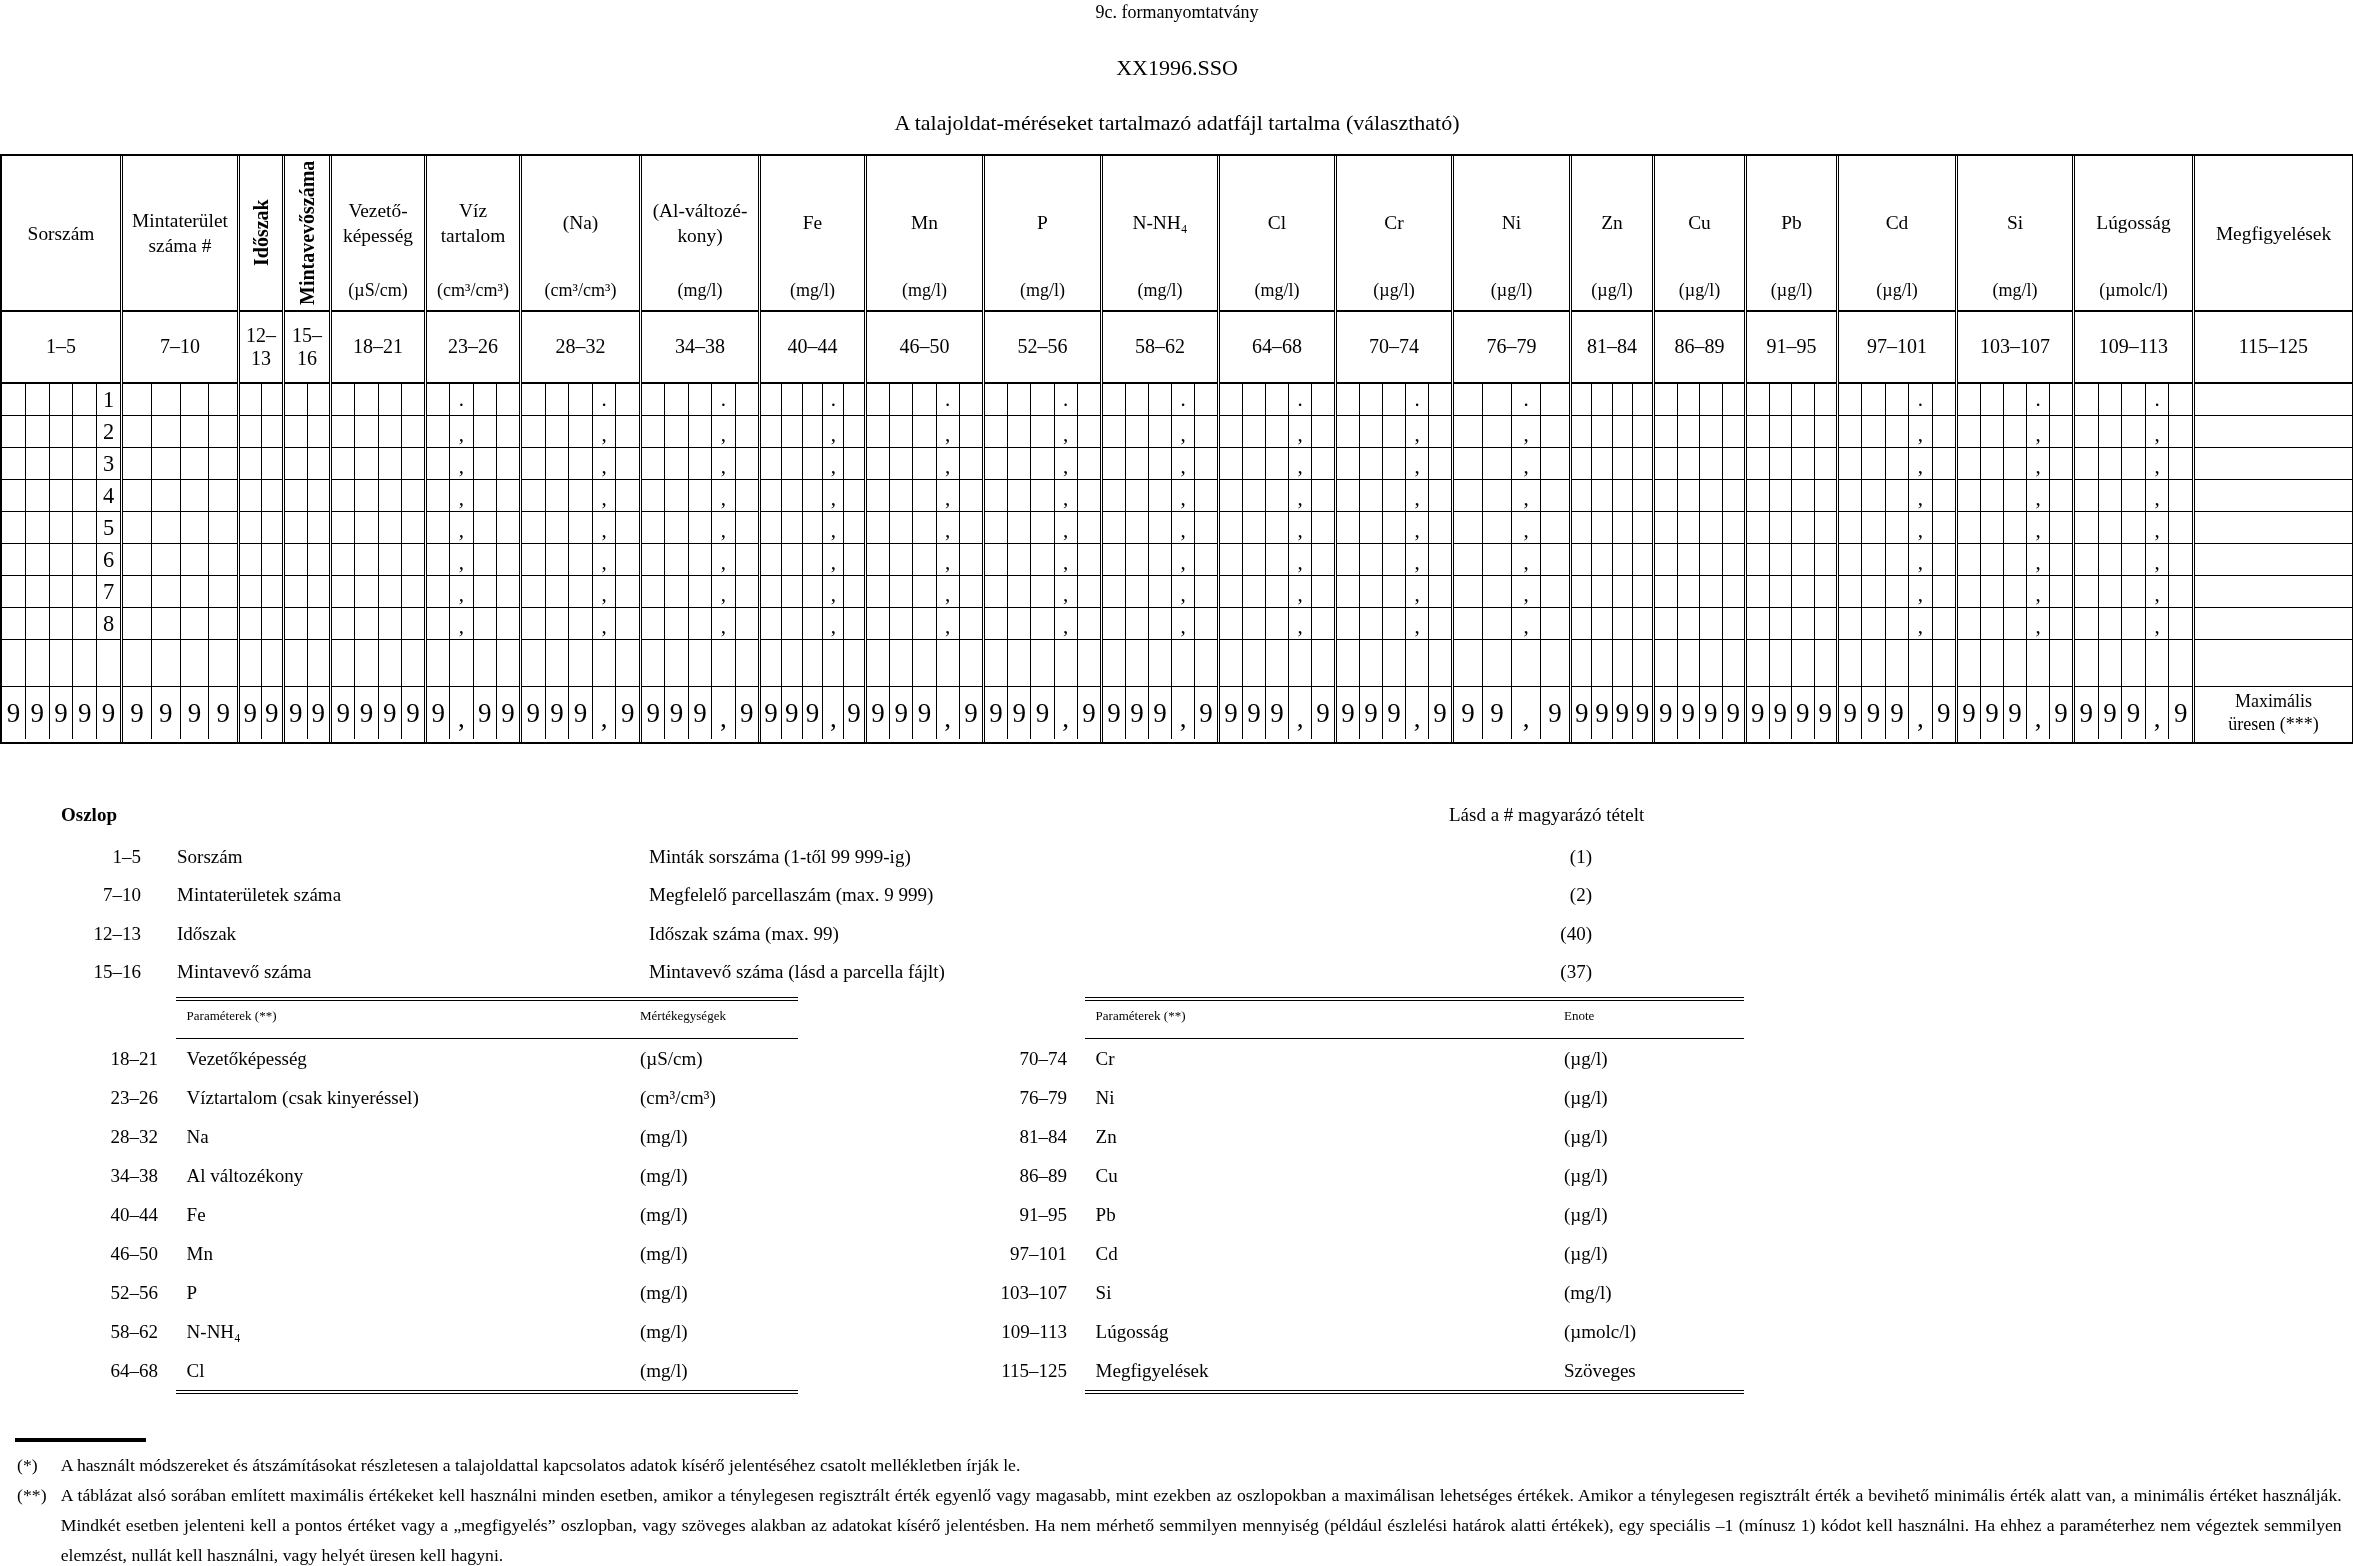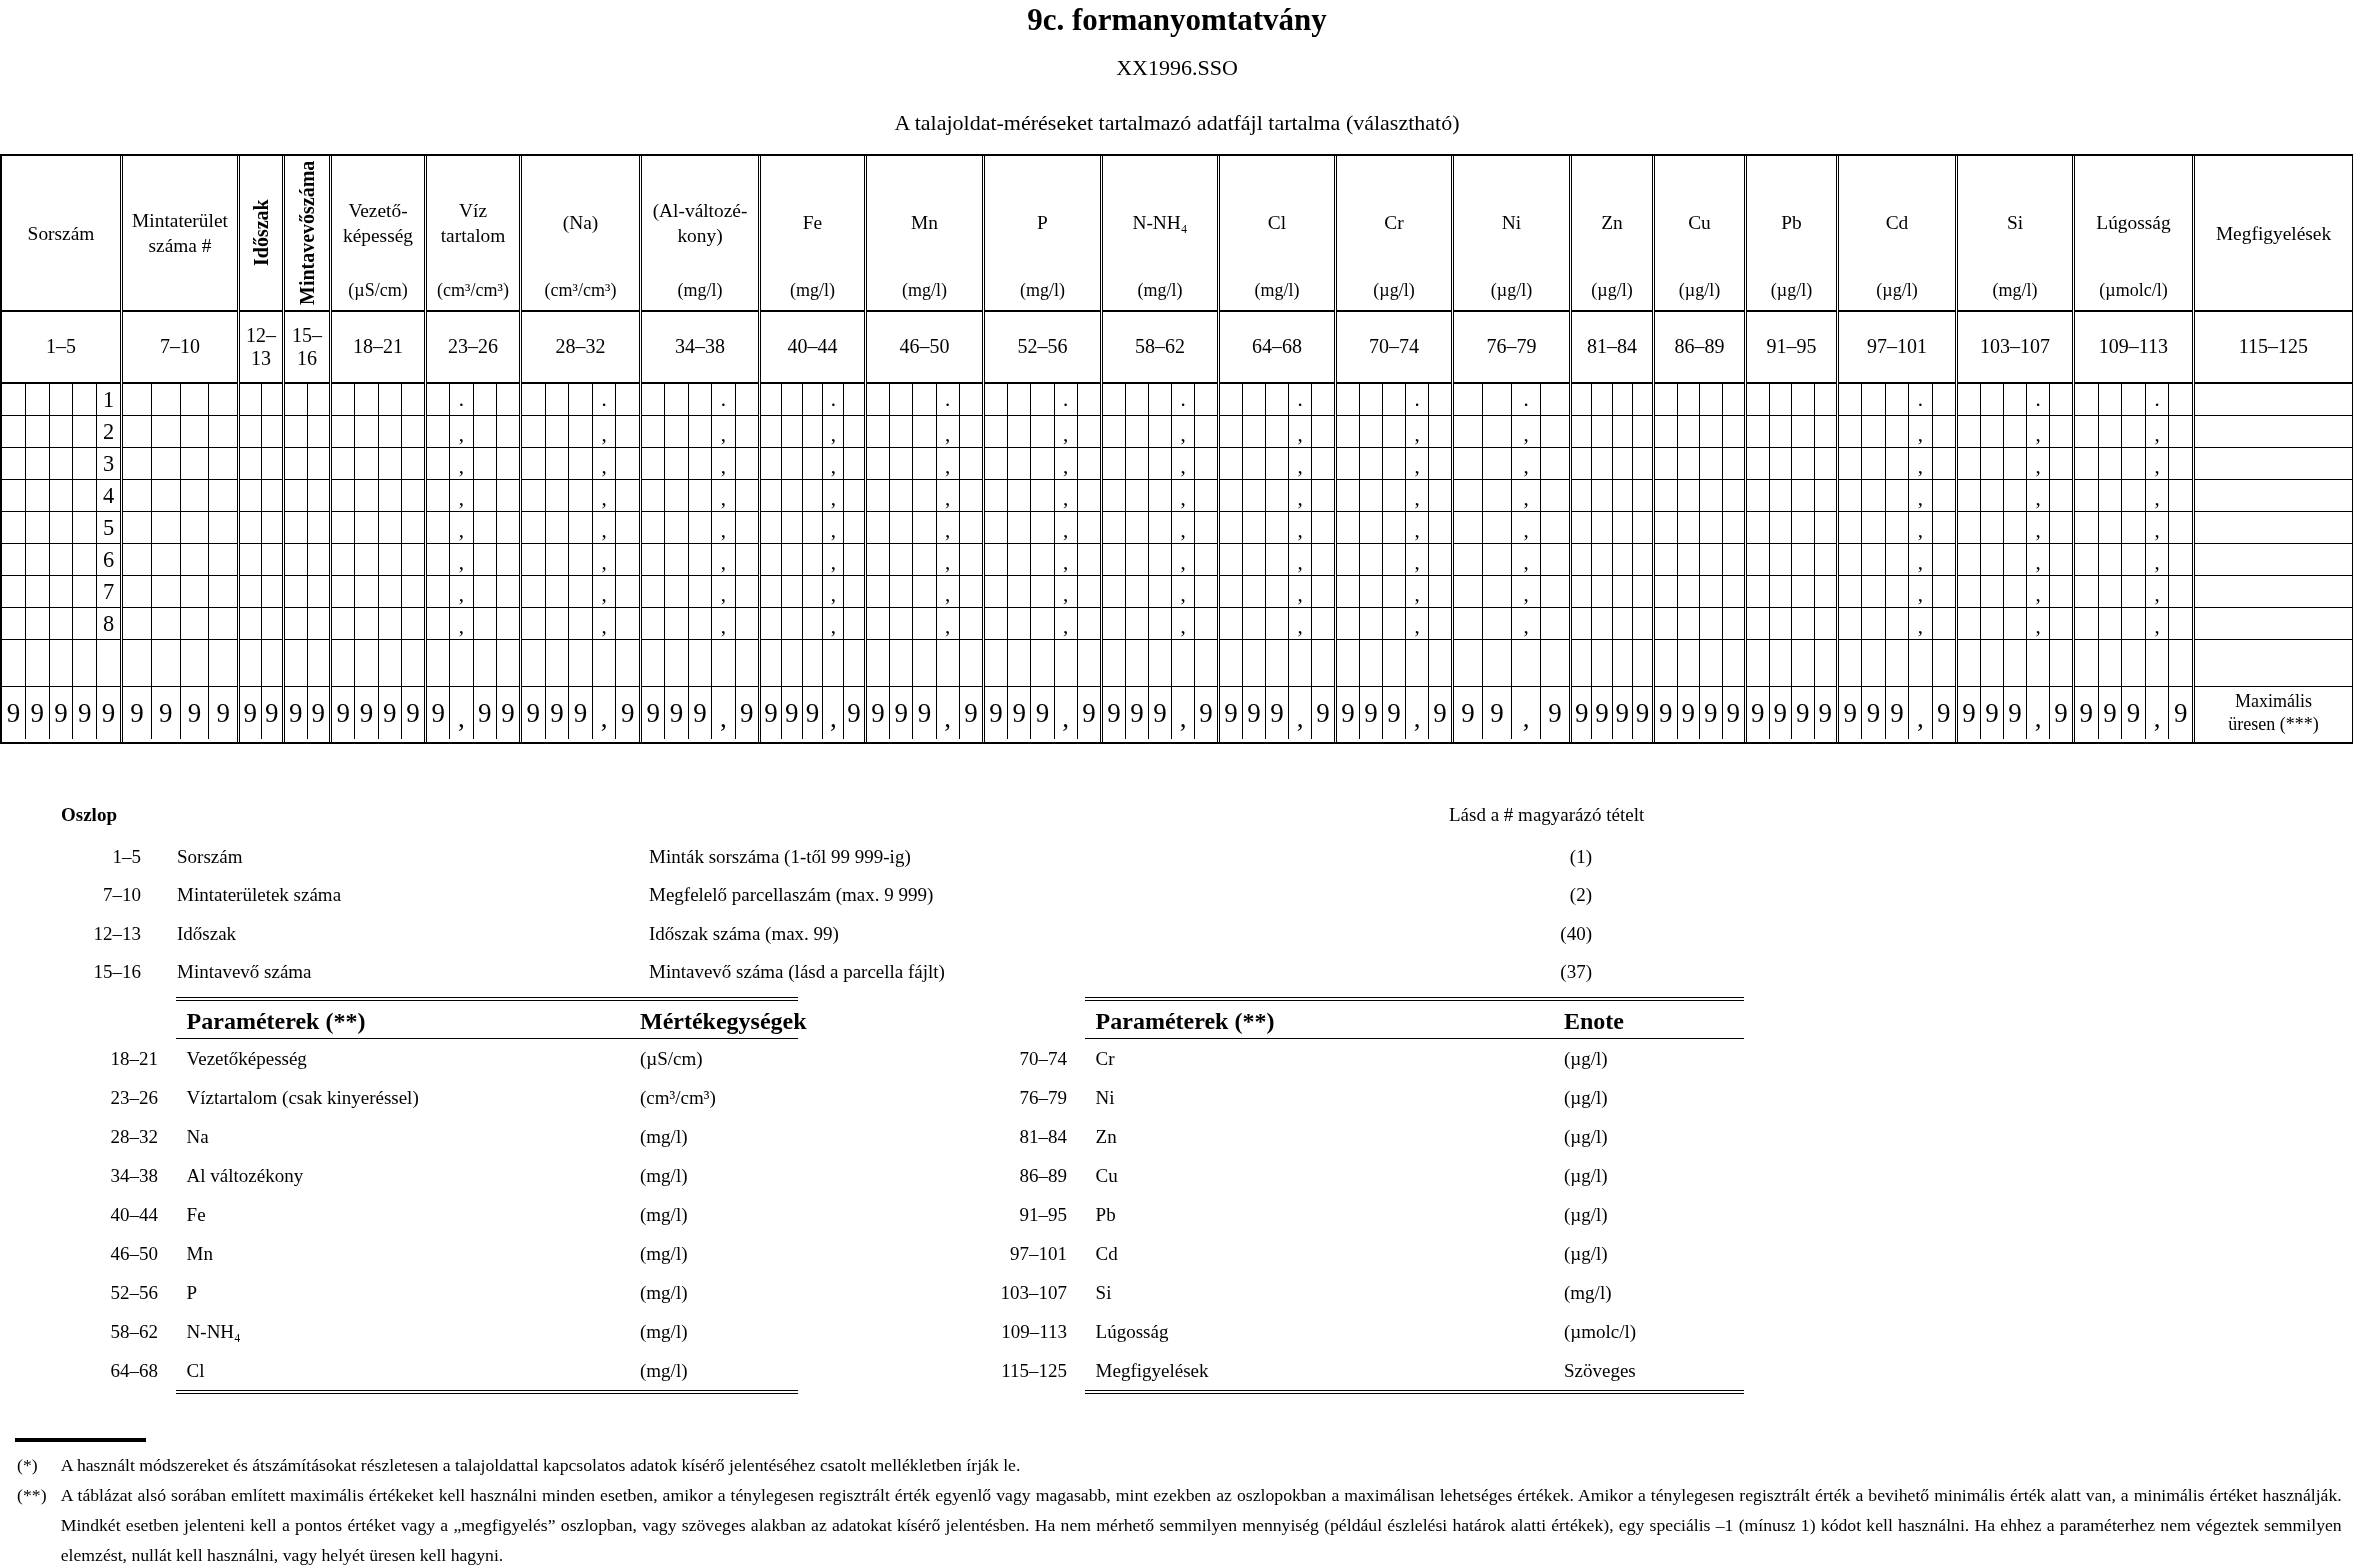--- a/index.html
+++ b/index.html
@@ -2,21 +2,21 @@
 <html style="font-size:9.4px"><head>
 <meta charset="utf-8">
 <style>
   html,body{margin:0;padding:0;}
   body{
     width:2354px;height:1567px;position:relative;background:#ffffff;color:#000;
     font-family:"Liberation Serif","DejaVu Serif",serif;overflow:hidden;
   }
   
   .title-line{position:absolute;left:0;width:2354px;text-align:center;}
-  #title-1{top:2.4px;font-size:31px;font-weight:bold;}
+  #title-1{top:2.4px;font-size:18px;font-weight:normal;}
   #title-2{top:55px;font-size:22px;}
   #title-3{top:110px;font-size:22px;}
 
   
   #grid{
     position:absolute;left:0px;top:154px;width:2354px;height:590px;
     border:2.4px solid #000;box-sizing:border-box;display:flex;background:#fff;
   }
   .grid-column{flex:0 0 auto;box-sizing:border-box;display:flex;flex-direction:column;}
   .grid-column.gsep{border-left:3.5px double #000;}
@@ -51,21 +51,21 @@
   .legend-row{position:absolute;left:0;width:2354px;height:29px;font-size:19px;}
   .legend-pos{position:absolute;left:32px;width:109px;text-align:right;}
   .legend-name{position:absolute;left:177px;}
   .legend-desc{position:absolute;left:649px;}
   .legend-ref{position:absolute;left:1495px;width:97px;text-align:right;}
 
   
   .param-table{position:absolute;top:997px;border-top:4.7px double #000;border-bottom:4.7px double #000;box-sizing:border-box;}
   #param-table-left{left:176px;width:622px;}
   #param-table-right{left:1085px;width:659px;}
-  .param-header{position:relative;height:37px;border-bottom:1.8px solid #000;font-size:24px;font-weight:bold;}
+  .param-header{position:relative;height:37px;border-bottom:1.8px solid #000;font-size:13px;}
   .param-header .p-name{position:absolute;left:10.6px;top:7px;}
   .param-row{position:relative;height:39px;font-size:19px;}
   .param-row .p-name{position:absolute;left:10.6px;top:9.4px;}
   .p-unit{position:absolute;top:9.4px;}
   .param-header .p-unit{top:7px;text-align:center;}
   #param-table-left .p-unit{left:464px;}
   #param-table-right .p-unit{left:479px;}
   .p-pos{position:absolute;left:-109px;width:91px;text-align:right;top:9.4px;}
 
   

